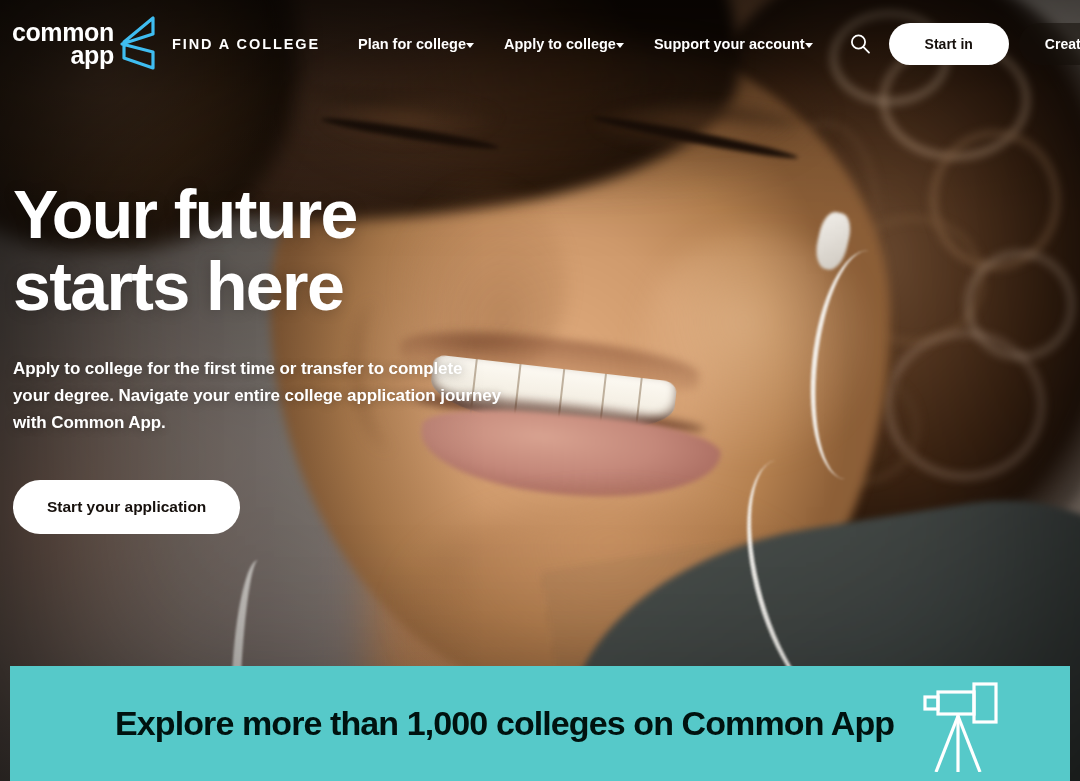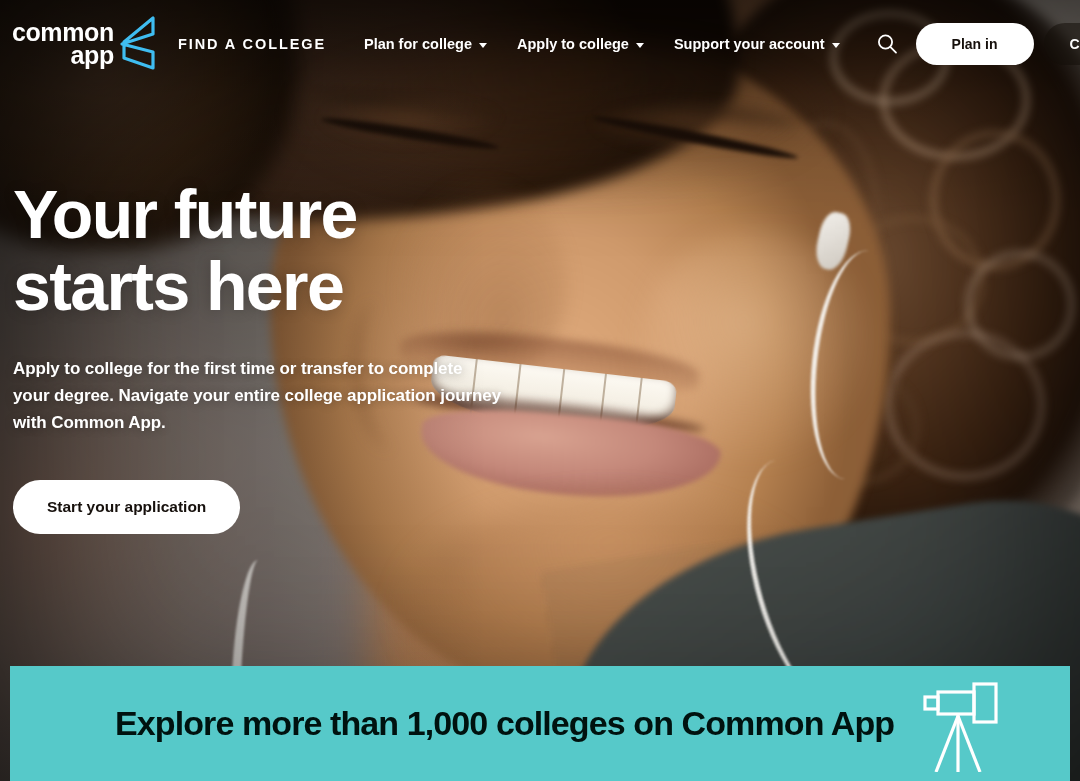--- a/index.html
+++ b/index.html
@@ -314,42 +314,41 @@
     letter-spacing: -0.4px;
     padding-left: 4px;
   }
   .logo-word .l1 { font-size: 25px; display: block; }
   .logo-word .l2 { font-size: 25px; display: block; text-align: right; }
   .logo-mark { margin-left: 2px; margin-top: -2px; }
 
   .nav-links {
     display: flex;
     align-items: center;
-    margin-left: 18px;
+    margin-left: 12px;
     gap: 0;
   }
   .nav-find {
     color: #fff;
     font-size: 14.5px;
     font-weight: 700;
     letter-spacing: 1.9px;
     margin-right: 38px;
     cursor: pointer;
     white-space: nowrap;
   }
   .nav-item {
     color: #fff;
     font-size: 14.5px;
     font-weight: 700;
     margin-right: 30px;
     cursor: pointer;
     white-space: nowrap;
     display: flex;
     align-items: center;
-    gap: 7px;
   }
   .caret {
     width: 0; height: 0;
     border-left: 4.5px solid transparent;
     border-right: 4.5px solid transparent;
     border-top: 5.5px solid #fff;
     margin-top: 2px;
   }
   .search-btn {
     width: 30px; height: 30px;
@@ -542,21 +541,21 @@
 
       <div class="search-btn">
         <svg width="22" height="22" viewBox="0 0 22 22">
           <circle cx="9.5" cy="9" r="6.6" fill="none" stroke="#fff" stroke-width="1.8"></circle>
           <line x1="14.3" y1="13.8" x2="20" y2="19.6" stroke="#fff" stroke-width="1.8" stroke-linecap="round"></line>
         </svg>
       </div>
     </div>
 
     <div class="nav-actions">
-      <button class="btn-signin">Plan in</button>
+      <button class="btn-signin">Start in</button>
       <button class="btn-create">Create an account</button>
     </div>
   </div>
 
   <div class="hero-content">
     <h1 class="hero-title">
       <span>Your future</span><br>
       <span>starts here</span>
     </h1>
     <p class="hero-sub">Apply to college for the first time or transfer to complete your degree. Navigate your entire college application journey with Common App.</p>

